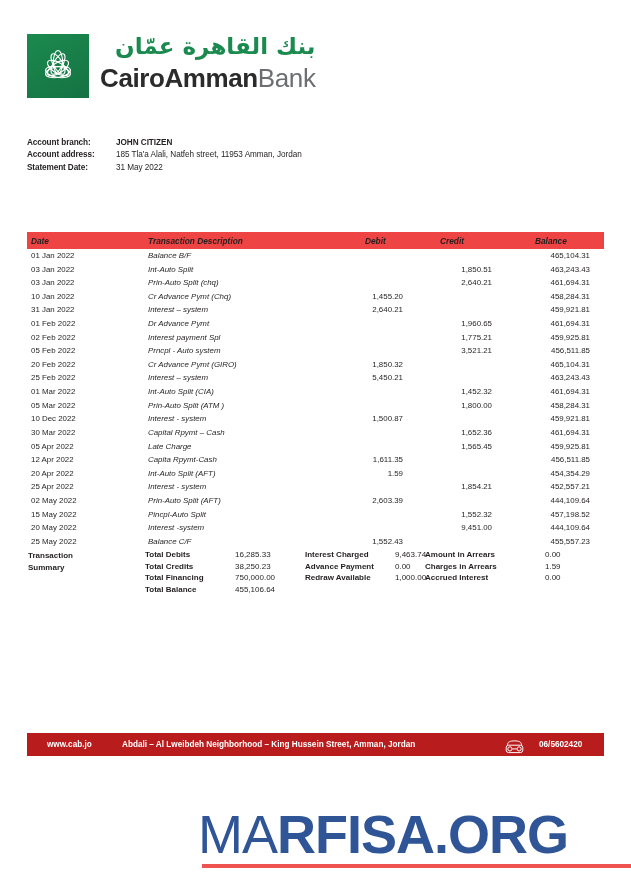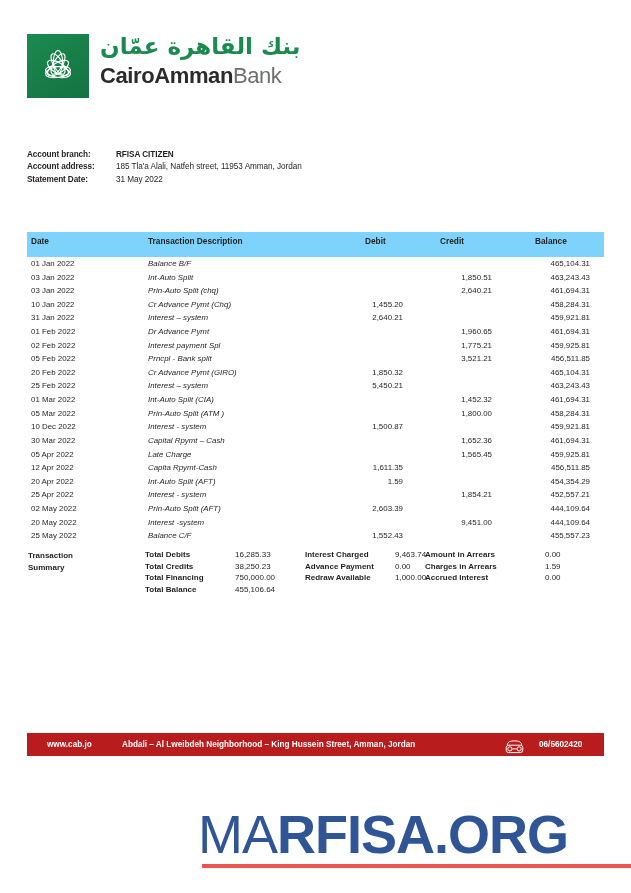--- a/index.html
+++ b/index.html
@@ -49,33 +49,33 @@
     font-size: 23px;
     color: #1b8a4e;
     letter-spacing: 0px;
     direction: rtl;
     text-align: right;
     height: 28px;
     font-family: "DejaVu Sans", sans-serif;
     font-weight: 600;
   }
   .logo-latin {
-    font-size: 22px;
+    font-size: 26px;
     letter-spacing: -0.4px;
     margin-top: 2px;
     white-space: nowrap;
   }
   .logo-latin .b1 { font-weight: bold; color: #2b2b2b; }
   .logo-latin .b2 { font-weight: normal; color: #6d6e71; }
 
   
   .acct {
     position: absolute;
     left: 27px;
-    top: 149px;
+    top: 137px;
     font-size: 8.2px;
     line-height: 12.4px;
   }
   .acct .row { display: flex; }
   .acct .lbl {
     font-weight: bold;
     width: 89px;
     flex: none;
     letter-spacing: -0.1px;
   }
@@ -84,25 +84,26 @@
 
   
   .tbl {
     position: absolute;
     left: 27px;
     top: 232px;
     width: 577px;
     font-size: 7.9px;
   }
   .thead {
-    background: #7dd3fc;
-    height: 25px;
+    background: #ef4444;
+    height: 17px;
     position: relative;
     font-weight: bold;
     font-size: 8.3px;
+    font-style: italic;
   }
   .thead span { position: absolute; top: 4px; }
   .th-date { left: 4px; }
   .th-desc { left: 121px; }
   .th-debit { left: 338px; }
   .th-credit { left: 413px; }
   .th-balance { left: 508px; }
 
   .trow {
     position: relative;
@@ -203,21 +204,21 @@
     </div>
     <div class="logo-words">
       <div class="logo-arabic">بنك القاهرة عمّان</div>
       <div class="logo-latin"><span class="b1">CairoAmman</span><span class="b2">Bank</span></div>
     </div>
   </div>
 
   <div class="acct">
     <div class="row">
       <div class="lbl">Account branch:</div>
-      <div class="val strong">RFISA CITIZEN</div>
+      <div class="val strong">JOHN CITIZEN</div>
     </div>
     <div class="row">
       <div class="lbl">Account address:</div>
       <div class="val">185 Tla'a Alali, Natfeh street, 11953 Amman, Jordan</div>
     </div>
     <div class="row">
       <div class="lbl">Statement Date:</div>
       <div class="val">31 May 2022</div>
     </div>
   </div>
@@ -275,21 +276,21 @@
         </div>
         <div class="trow">
           <span class="c-date">02 Feb 2022</span>
           <span class="c-desc">Interest payment Spl</span>
           <span class="c-debit"></span>
           <span class="c-credit">1,775.21</span>
           <span class="c-balance">459,925.81</span>
         </div>
         <div class="trow">
           <span class="c-date">05 Feb 2022</span>
-          <span class="c-desc">Prncpl  - Bank split</span>
+          <span class="c-desc">Prncpl  - Auto system</span>
           <span class="c-debit"></span>
           <span class="c-credit">3,521.21</span>
           <span class="c-balance">456,511.85</span>
         </div>
         <div class="trow">
           <span class="c-date">20 Feb 2022</span>
           <span class="c-desc">Cr Advance Pymt (GIRO)</span>
           <span class="c-debit">1,850.32</span>
           <span class="c-credit"></span>
           <span class="c-balance">465,104.31</span>
@@ -356,20 +357,27 @@
           <span class="c-debit"></span>
           <span class="c-credit">1,854.21</span>
           <span class="c-balance">452,557.21</span>
         </div>
         <div class="trow">
           <span class="c-date">02 May 2022</span>
           <span class="c-desc">Prin-Auto Split (AFT)</span>
           <span class="c-debit">2,603.39</span>
           <span class="c-credit"></span>
           <span class="c-balance">444,109.64</span>
+        </div>
+        <div class="trow">
+          <span class="c-date">15 May 2022</span>
+          <span class="c-desc">Pincpl-Auto Split</span>
+          <span class="c-debit"></span>
+          <span class="c-credit">1,552.32</span>
+          <span class="c-balance">457,198.52</span>
         </div>
         <div class="trow">
           <span class="c-date">20 May 2022</span>
           <span class="c-desc">Interest -system</span>
           <span class="c-debit"></span>
           <span class="c-credit">9,451.00</span>
           <span class="c-balance">444,109.64</span>
         </div>
         <div class="trow">
           <span class="c-date">25 May 2022</span>

